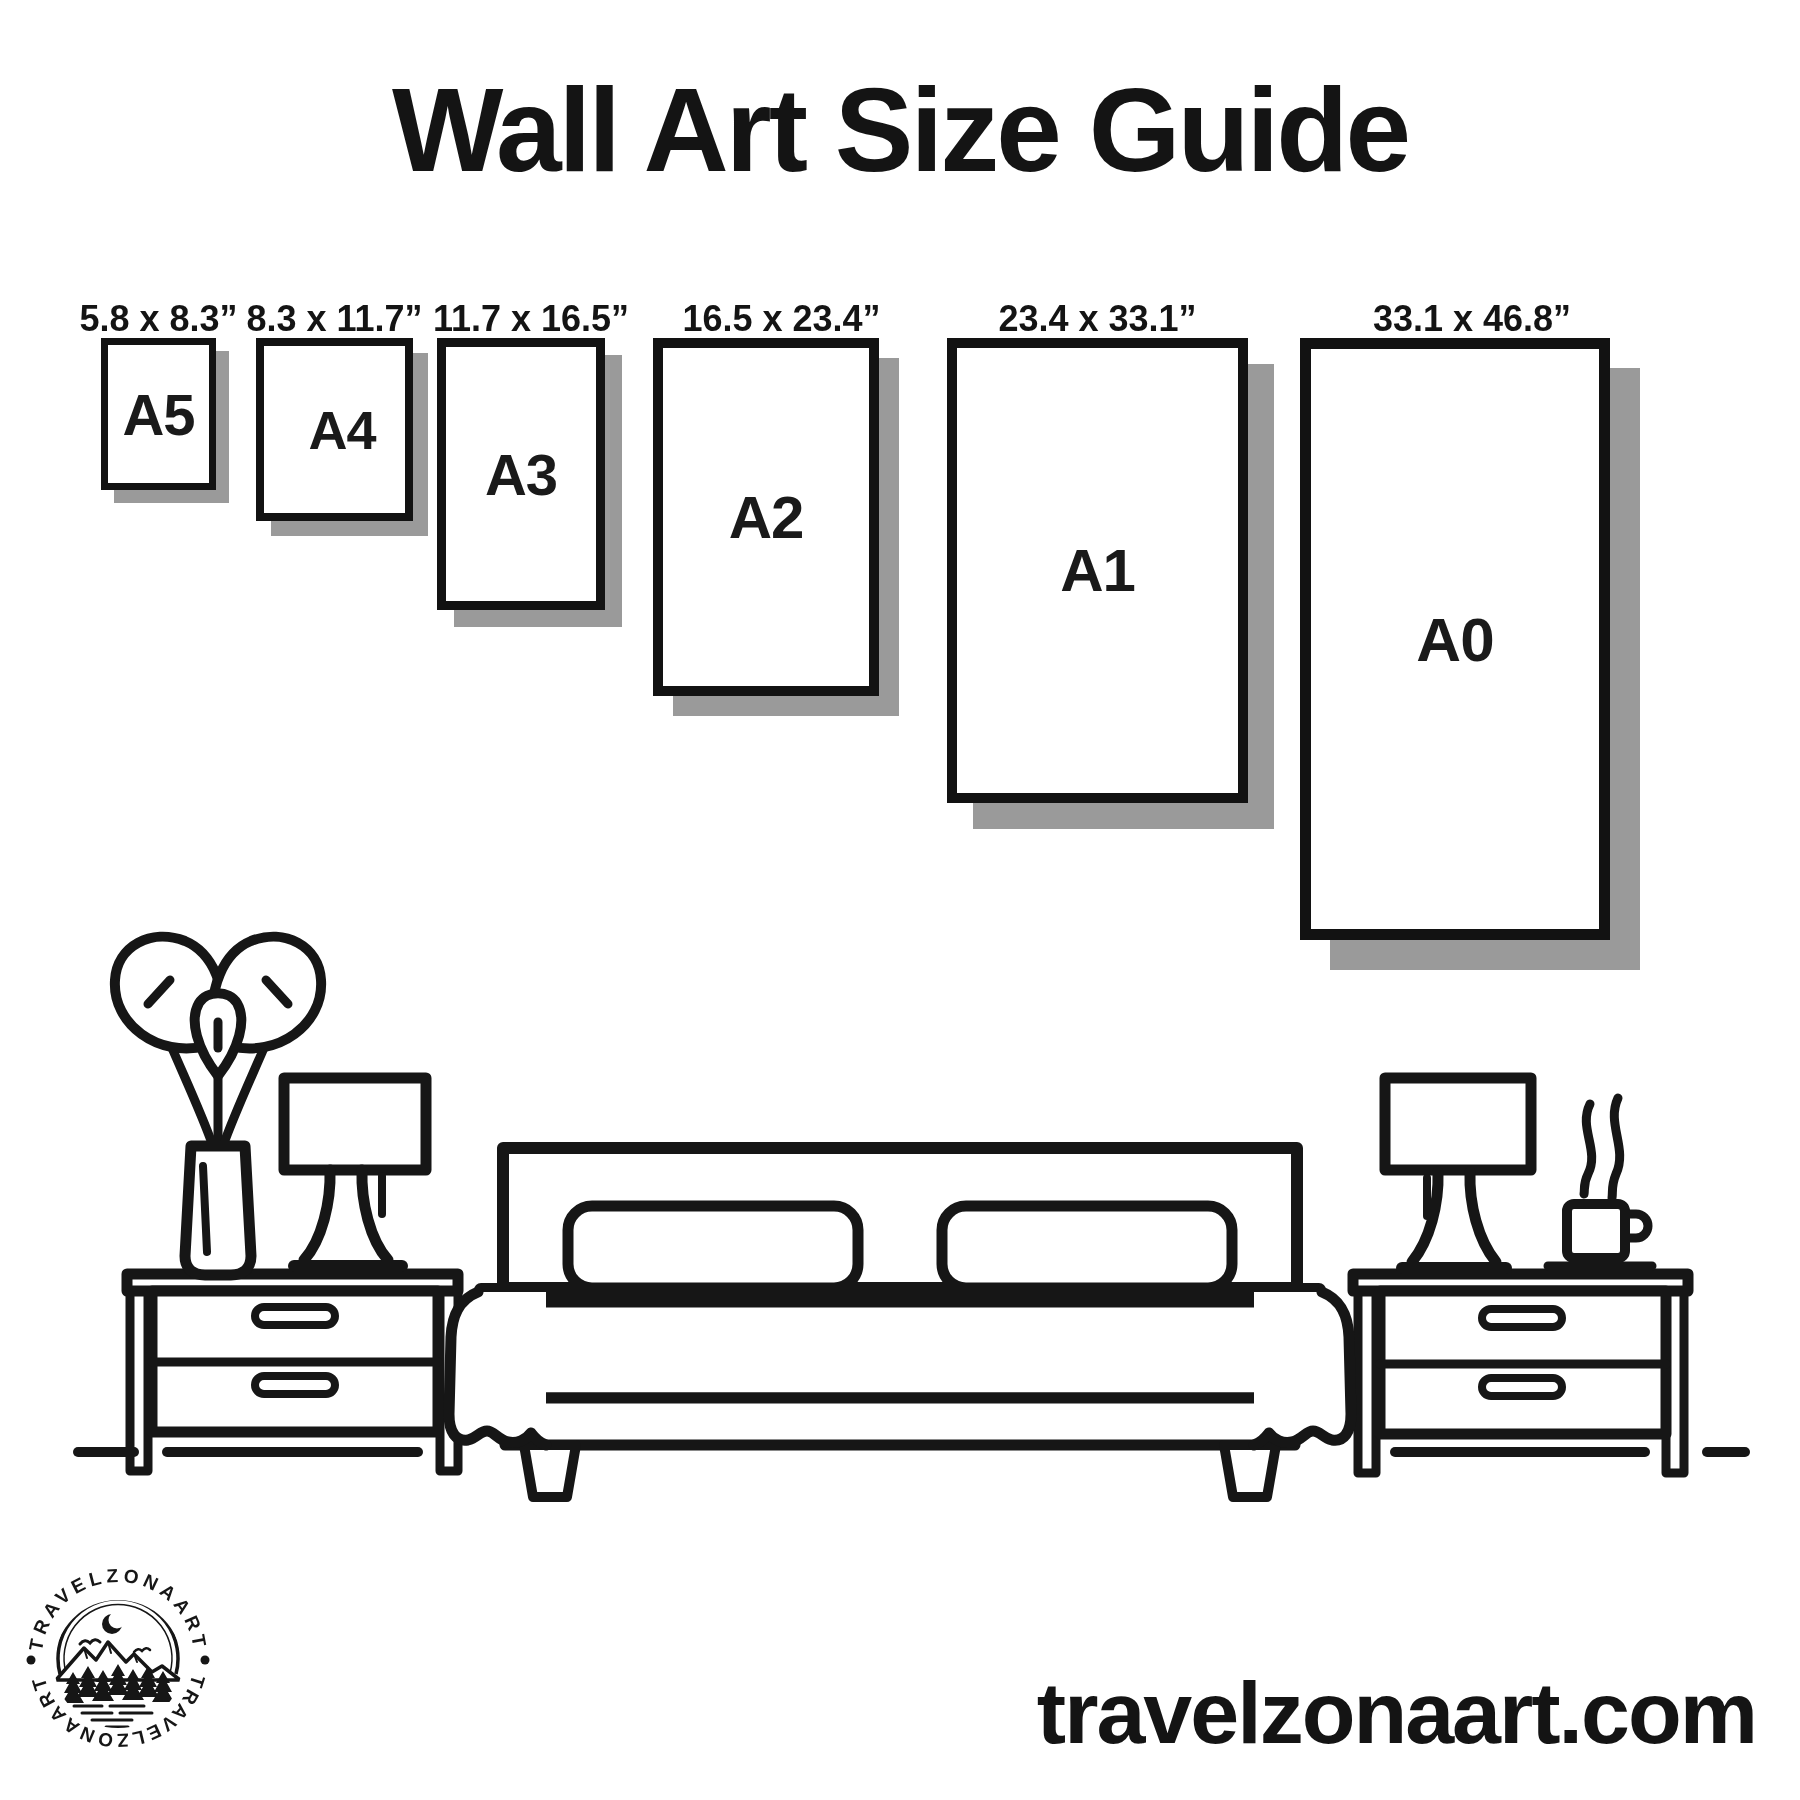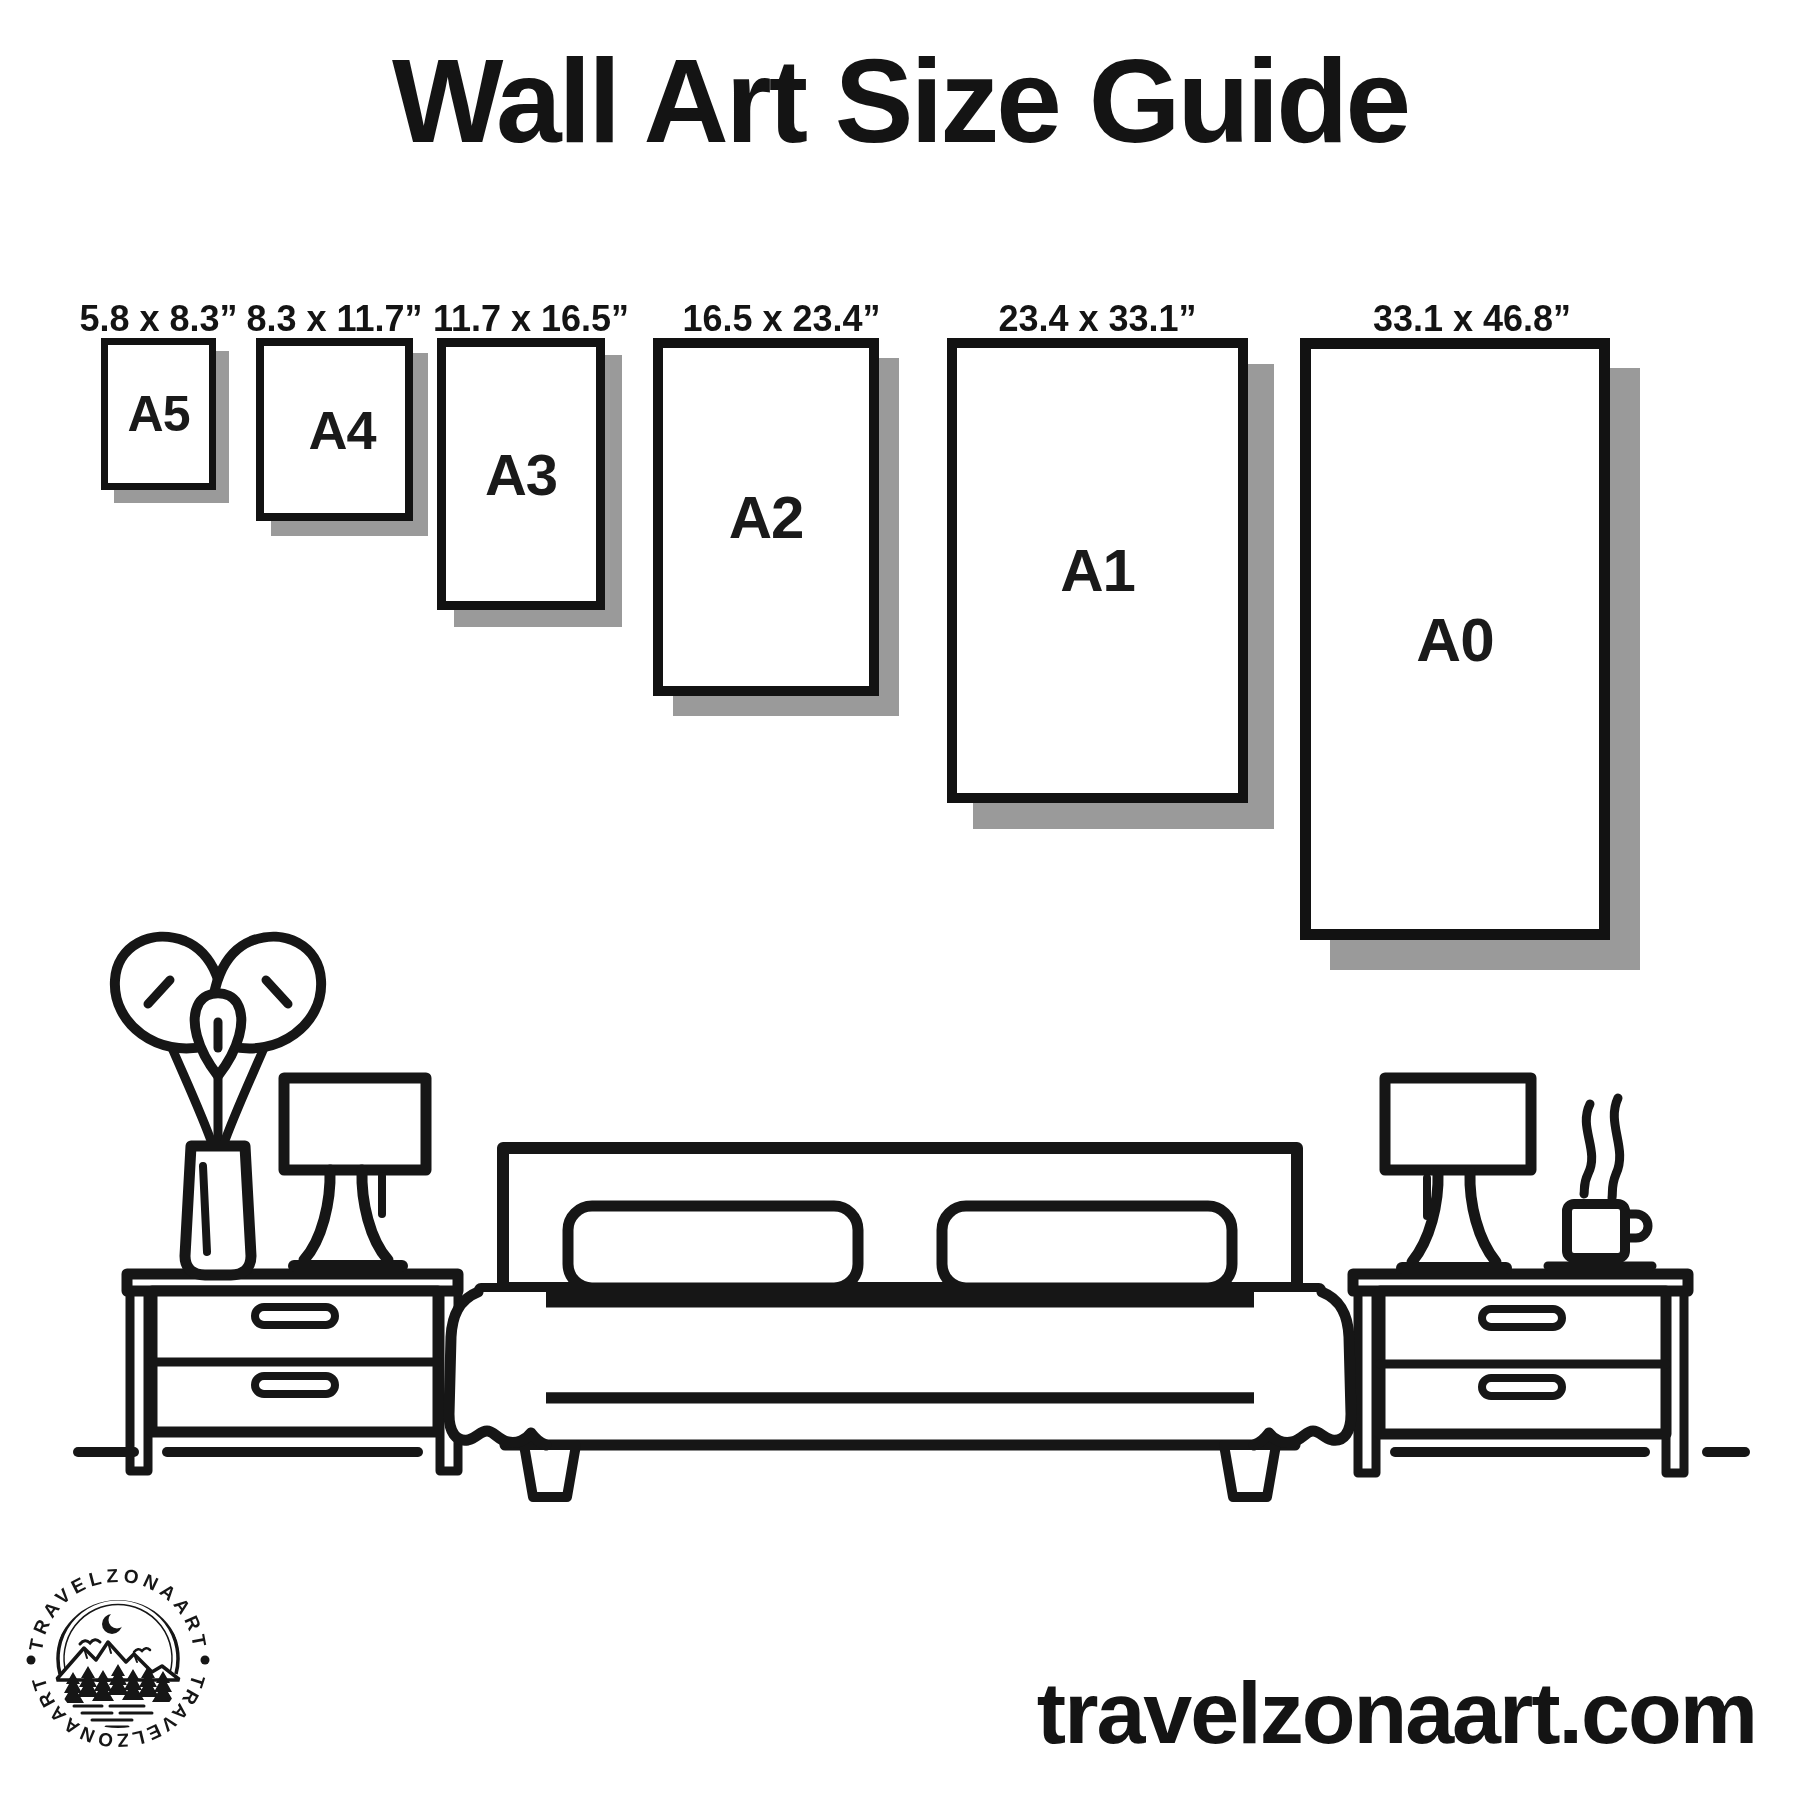--- a/index.html
+++ b/index.html
@@ -1,21 +1,21 @@
 <!DOCTYPE html>
 <html><head>
 <meta charset="utf-8">
 <style>
   html,body{margin:0;padding:0;background:#ffffff;}
   #canvas{
     position:relative;width:1800px;height:1800px;background:#ffffff;overflow:hidden;
     font-family:"Liberation Sans", sans-serif;color:#161616;
   }
   .page-title{
-    position:absolute;top:33px;left:0;width:100%;text-align:center;
+    position:absolute;top:62px;left:0;width:100%;text-align:center;
     font-size:118px;font-weight:bold;letter-spacing:-3px;color:#141414;
   }
   .size-label{
     position:absolute;transform:translateX(-50%);
     font-size:36px;font-weight:bold;color:#141414;white-space:nowrap;
   }
   .print-frame{
     position:absolute;background:#ffffff;border-style:solid;border-color:#121212;
     display:flex;align-items:center;justify-content:center;box-sizing:border-box;
   }
@@ -28,21 +28,21 @@
 </style>
 </head>
 <body>
 
 <div id="canvas">
 
   <div class="page-title">Wall Art Size Guide</div>
 
   <div id="frames-layer">
       <div class="print-frame" style="left: 101px; top: 338px; width: 115px; height: 152px; border-width: 7px; box-shadow: rgb(154, 154, 154) 13px 13px 0px 0px;">
-        <span style="font-size: 50px;">A5</span>
+        <span style="font-size: 58px;">A5</span>
       </div>
       <div class="size-label" style="left: 158.5px; top: 298px;">5.8 x 8.3”</div>
       <div class="print-frame" style="left: 256px; top: 338px; width: 157px; height: 183px; border-width: 8px; box-shadow: rgb(154, 154, 154) 15px 15px 0px 0px;">
         <span style="font-size: 54px; margin-left: 15px;">A4</span>
       </div>
       <div class="size-label" style="left: 334.5px; top: 298px;">8.3 x 11.7”</div>
       <div class="print-frame" style="left: 437px; top: 338px; width: 168px; height: 272px; border-width: 9px; box-shadow: rgb(154, 154, 154) 17px 17px 0px 0px;">
         <span style="font-size: 58px;">A3</span>
       </div>
       <div class="size-label" style="left: 531px; top: 298px;">11.7 x 16.5”</div>

